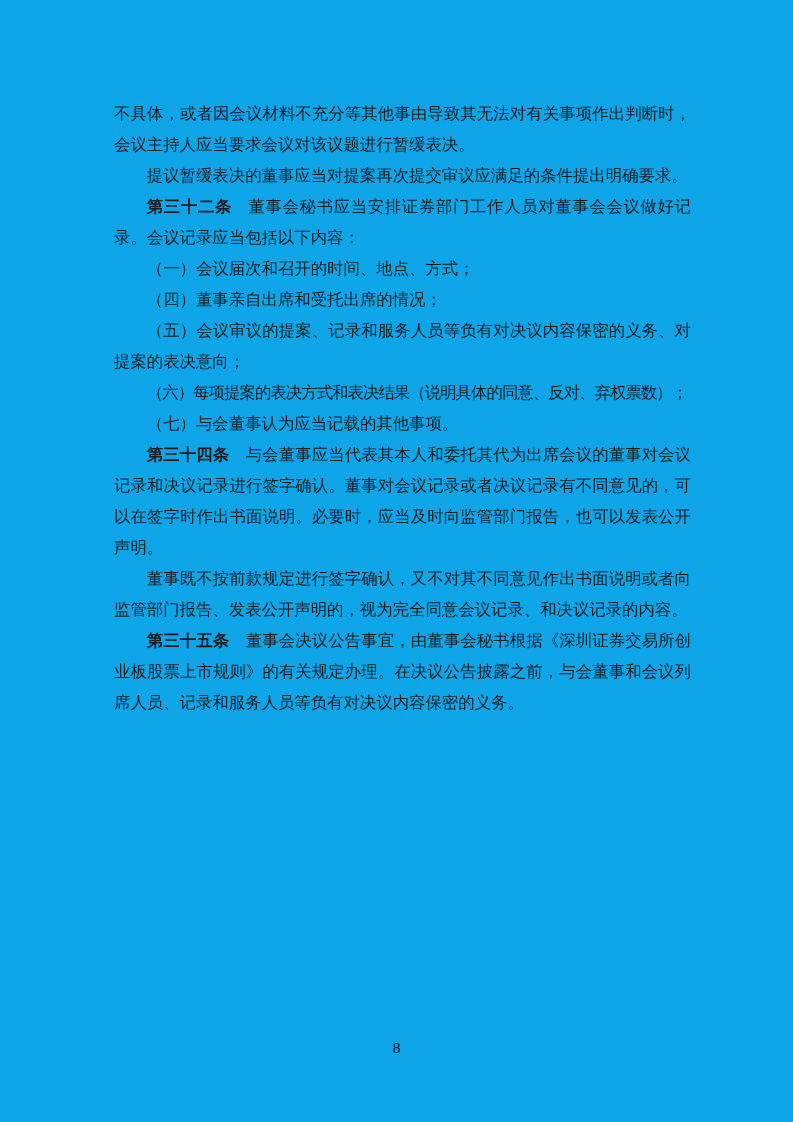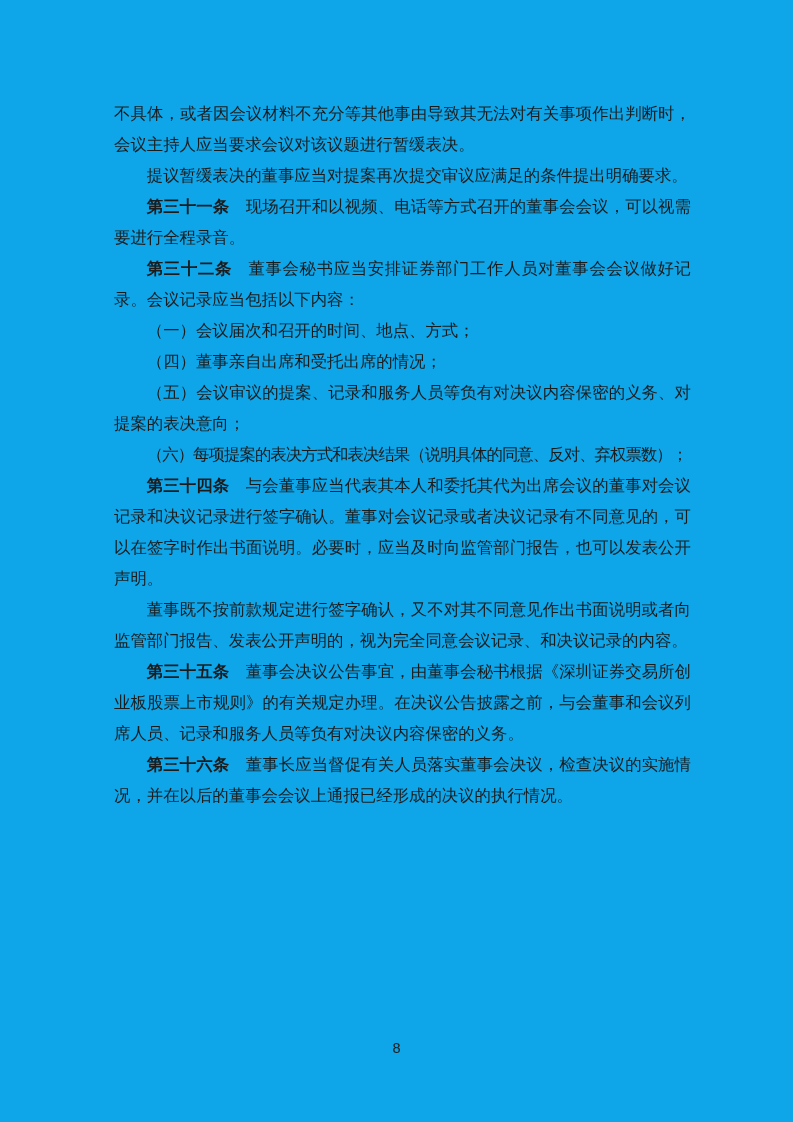--- a/index.html
+++ b/index.html
@@ -50,25 +50,24 @@
     color: #1c1c1c;
   }
 </style>
 </head>
 <body>
 
 <div class="page">
   <div class="content">
       <p class="para no-indent">不具体，或者因会议材料不充分等其他事由导致其无法对有关事项作出判断时，会议主持人应当要求会议对该议题进行暂缓表决。</p>
       <p class="para indent">提议暂缓表决的董事应当对提案再次提交审议应满足的条件提出明确要求。</p>
-      <p class="para indent"><span class="art">第三十一条</span><span>现场召开和以视频、电话等方式召开的董事会会议，可以视需要进行全程录音。</span></p>
       <p class="para indent"><span class="art">第三十二条</span><span>董事会秘书应当安排证券部门工作人员对董事会会议做好记录。会议记录应当包括以下内容：</span></p>
       <p class="para indent">（一）会议届次和召开的时间、地点、方式；</p>
       <p class="para indent">（四）董事亲自出席和受托出席的情况；</p>
       <p class="para indent">（五）会议审议的提案、记录和服务人员等负有对决议内容保密的义务、对提案的表决意向；</p>
       <p class="para indent compress">（六）每项提案的表决方式和表决结果（说明具体的同意、反对、弃权票数）；</p>
+      <p class="para indent">（七）与会董事认为应当记载的其他事项。</p>
       <p class="para indent"><span class="art">第三十四条</span><span>与会董事应当代表其本人和委托其代为出席会议的董事对会议记录和决议记录进行签字确认。董事对会议记录或者决议记录有不同意见的，可以在签字时作出书面说明。必要时，应当及时向监管部门报告，也可以发表公开声明。</span></p>
       <p class="para indent">董事既不按前款规定进行签字确认，又不对其不同意见作出书面说明或者向监管部门报告、发表公开声明的，视为完全同意会议记录、和决议记录的内容。</p>
       <p class="para indent"><span class="art">第三十五条</span><span>董事会决议公告事宜，由董事会秘书根据《深圳证券交易所创业板股票上市规则》的有关规定办理。在决议公告披露之前，与会董事和会议列席人员、记录和服务人员等负有对决议内容保密的义务。</span></p>
-      <p class="para indent"><span class="art">第三十六条</span><span>董事长应当督促有关人员落实董事会决议，检查决议的实施情况，并在以后的董事会会议上通报已经形成的决议的执行情况。</span></p>
     </div>
   <div class="footer">8</div>
 </div>
 
 </body></html>

